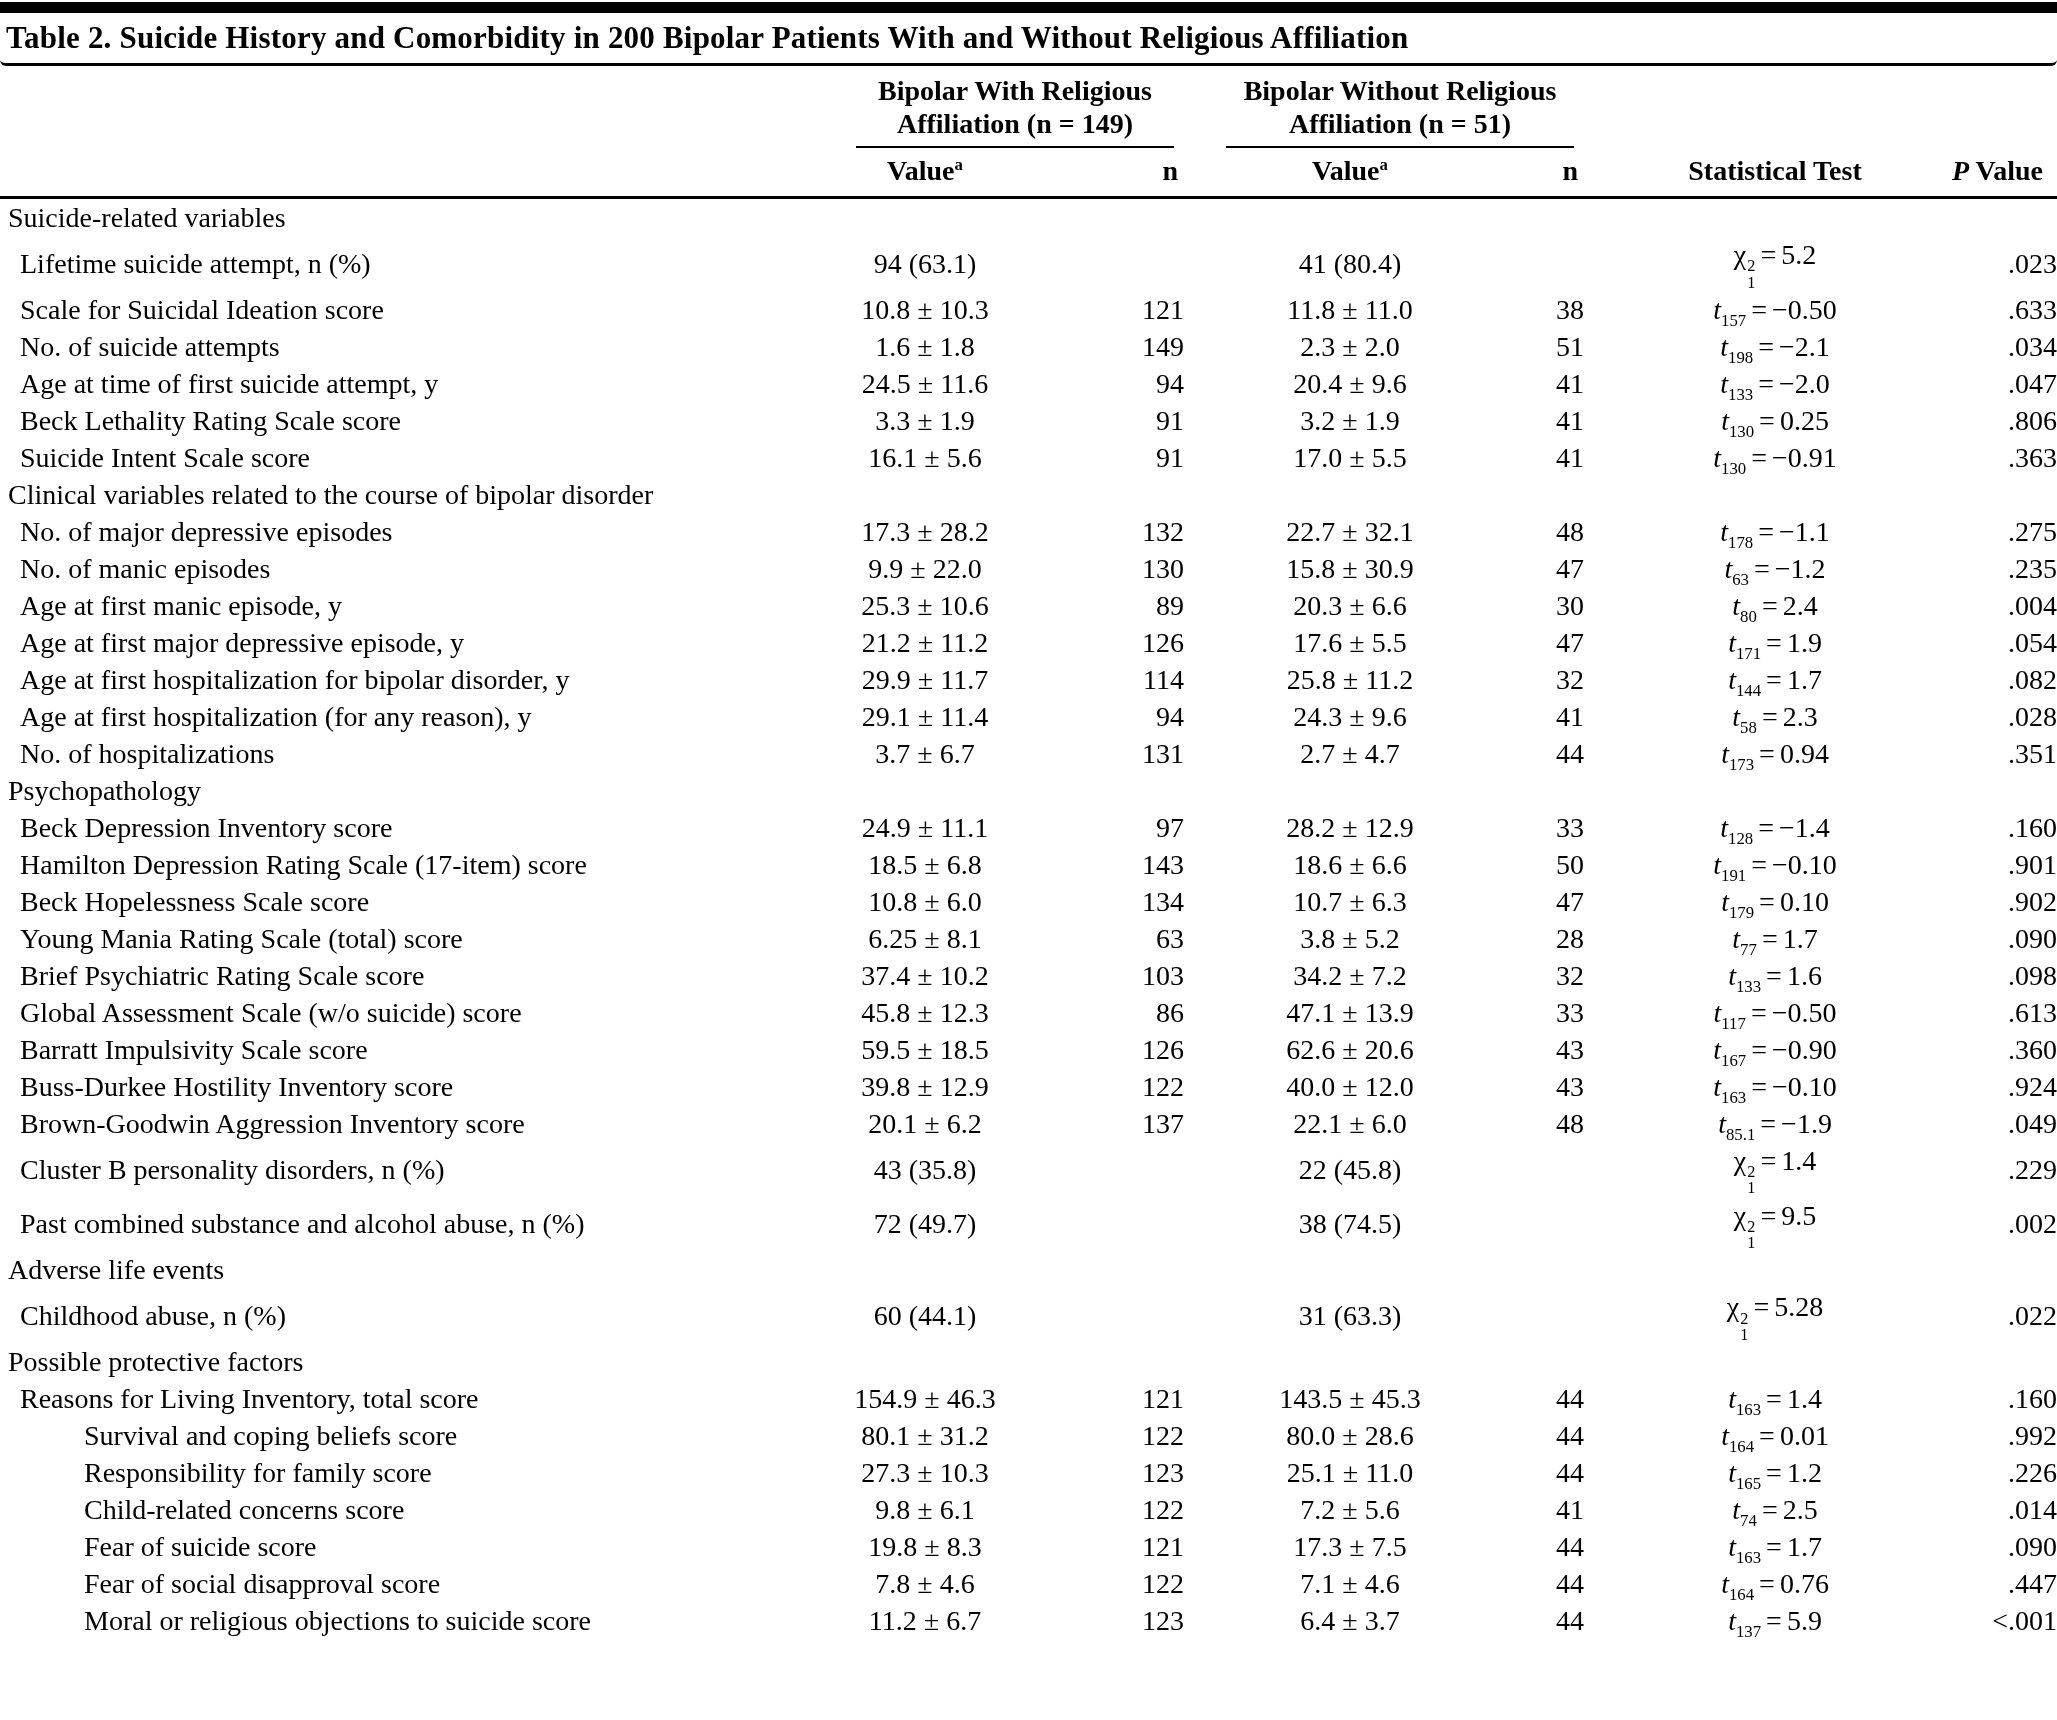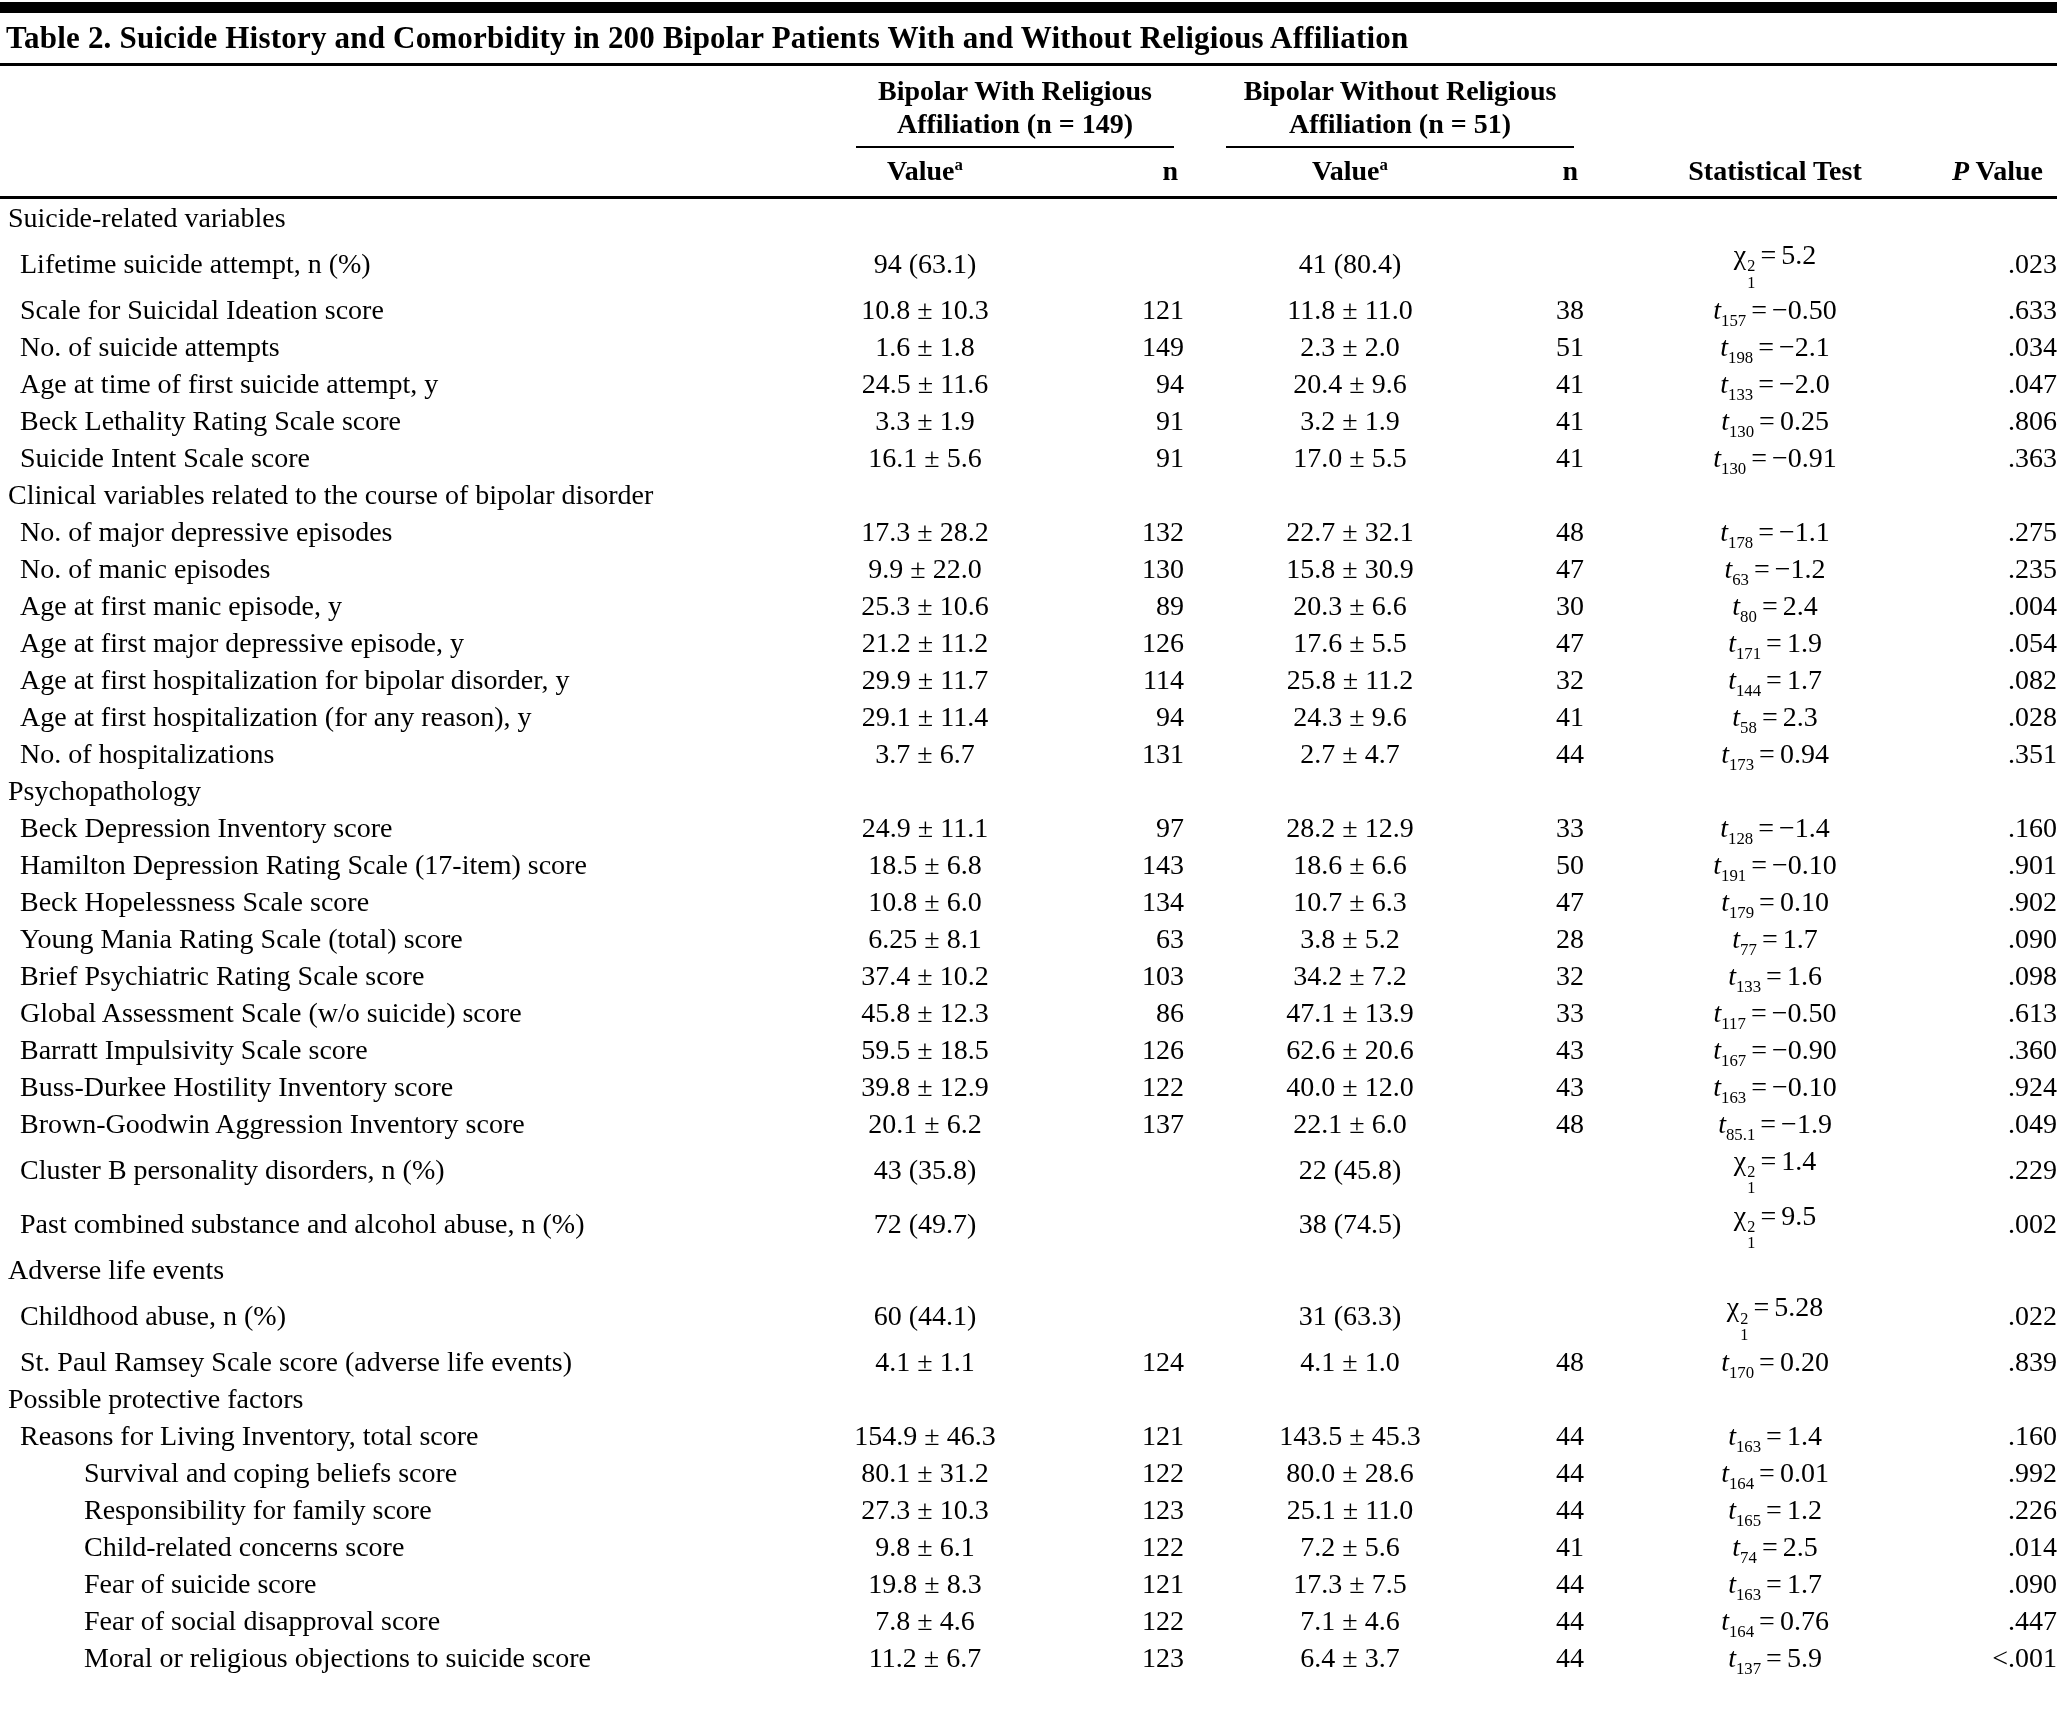--- a/index.html
+++ b/index.html
@@ -10,20 +10,21 @@
     -webkit-font-smoothing:antialiased;
   }
   .page{width:2057px;}
   .topbar{height:11px;background:#000;margin-top:2px;}
   .title{
     font-size:31px;font-weight:bold;
     padding:7px 4px 7px 6px;
     border-bottom:3px solid #000;
     letter-spacing:.2px;
     white-space:nowrap;
+    border-radius:6px;
   }
   table{border-collapse:collapse;table-layout:fixed;width:2057px;font-size:28px;}
   col.c-label{width:830px;}
   col.c-v1{width:190px;}
   col.c-n1{width:180px;}
   col.c-v2{width:300px;}
   col.c-n2{width:100px;}
   col.c-st{width:350px;}
   col.c-p{width:107px;}
   thead th{font-weight:bold;font-size:28px;vertical-align:bottom;padding:0;}
@@ -342,29 +343,20 @@
           <td class="n"></td>
           <td class="v">31 (63.3)</td>
           <td class="n"></td>
           <td class="st"><span>χ</span><span class="stack">
               <span>2</span>
               <span>1</span>
             </span><span class="eq">=</span>5.28</td>
           <td class="p">.022</td>
         </tr>
         <tr>
-          <td class="lb lb1">St. Paul Ramsey Scale score (adverse life events)</td>
-          <td class="v">4.1 ± 1.1</td>
-          <td class="n">124</td>
-          <td class="v">4.1 ± 1.0</td>
-          <td class="n">48</td>
-          <td class="st"><i>t</i><sub>170</sub><span class="eq">=</span>0.20</td>
-          <td class="p">.839</td>
-        </tr>
-        <tr>
           <td class="sec" colspan="7">Possible protective factors</td>
         </tr>
         <tr>
           <td class="lb lb1">Reasons for Living Inventory, total score</td>
           <td class="v">154.9 ± 46.3</td>
           <td class="n">121</td>
           <td class="v">143.5 ± 45.3</td>
           <td class="n">44</td>
           <td class="st"><i>t</i><sub>163</sub><span class="eq">=</span>1.4</td>
           <td class="p">.160</td>

